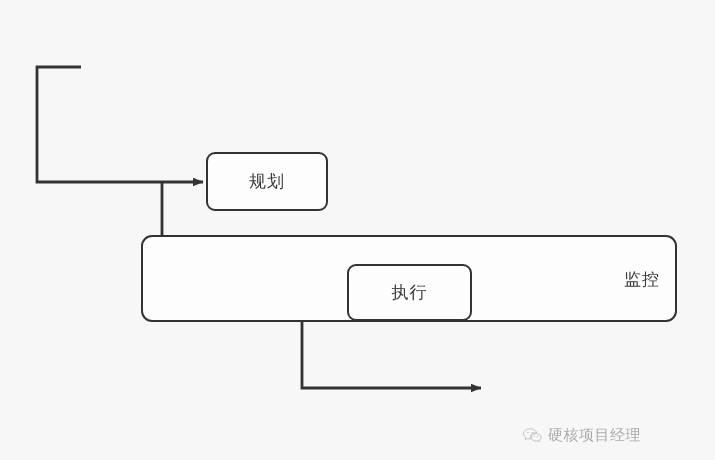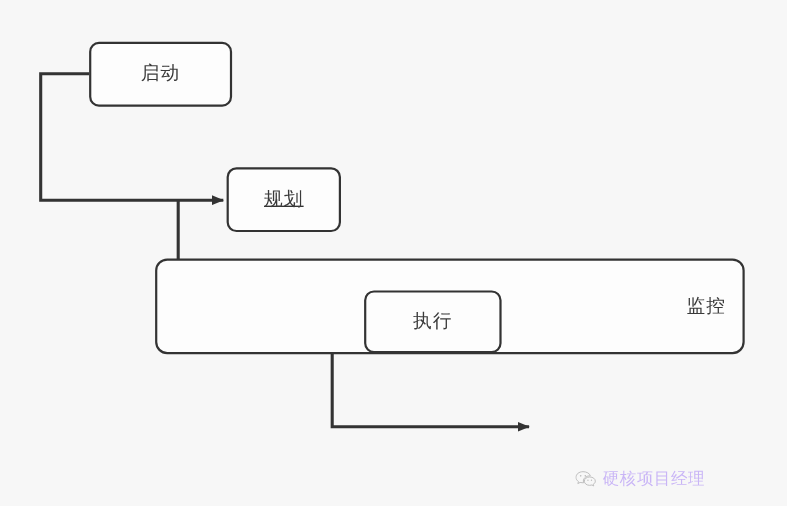--- a/index.html
+++ b/index.html
@@ -46,40 +46,39 @@
   }
   #node-start {
     left: 81px;
     top: 38px;
     width: 130px;
     height: 59px;
   }
   #node-plan {
     left: 206px;
     top: 152px;
-    width: 104px;
+    width: 122px;
     height: 59px;
-    text-decoration: underline;
   }
   #node-monitor {
     left: 141px;
     top: 235px;
     width: 536px;
     height: 87px;
     border-radius: 11px;
     display: block;
   }
   #node-monitor .node-label {
     position: absolute;
     right: 15px;
     top: 50%;
     transform: translateY(-50%);
   }
   #node-execute {
-    left: 331px;
+    left: 347px;
     top: 264px;
     width: 125px;
     height: 57px;
   }
   #node-close {
     left: 484px;
     top: 364px;
     width: 124px;
     height: 48px;
   }
@@ -87,21 +86,21 @@
     position: absolute;
     left: 523px;
     top: 426px;
     display: flex;
     align-items: center;
     gap: 6px;
     opacity: 0.42;
   }
   #watermark .wm-text {
     font-size: 15px;
-    color: #8b5cf6;
+    color: #404040;
     letter-spacing: 0.5px;
     white-space: nowrap;
   }
   .wechat-icon {
     display: block;
   }
 </style>
 </head>
 <body>
 
@@ -118,23 +117,20 @@
 
     <path d="M 162 182 L 162 293 L 344 293" fill="none" stroke="#333333" stroke-width="2.8" stroke-linecap="butt" stroke-linejoin="miter" marker-end="url(#arrowhead)"></path>
 
     <path d="M 302 293 L 302 388 L 481 388" fill="none" stroke="#333333" stroke-width="2.8" stroke-linecap="butt" stroke-linejoin="miter" marker-end="url(#arrowhead)"></path>
   </svg>
 
   <div class="node" id="node-monitor">
     <span class="node-label">监控</span>
   </div>
 
-  <div class="node" id="node-start">
-    <span class="node-label">启动</span>
-  </div>
 
   <div class="node" id="node-plan">
     <span class="node-label">规划</span>
   </div>
 
   <div class="node" id="node-execute">
     <span class="node-label">执行</span>
   </div>
 
 

